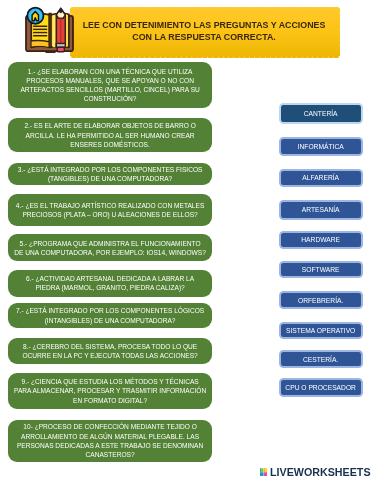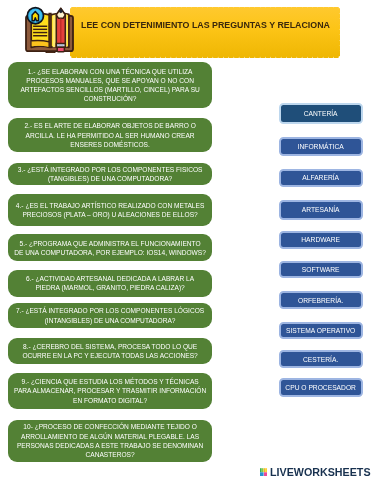--- a/index.html
+++ b/index.html
@@ -33,21 +33,22 @@
       <linearGradient id="bannerGrad" x1="0" y1="0" x2="0" y2="1">
         <stop offset="0" stop-color="#ffc930"></stop>
         <stop offset="0.45" stop-color="#fcc416"></stop>
         <stop offset="1" stop-color="#eeb602"></stop>
       </linearGradient>
     </defs>
     <path id="banner-path" fill="url(#bannerGrad)" d="M1.15 1.15 a2.624509803921569 2.624509803921569 0 0 1 5.249019607843138 0 a2.624509803921569 2.624509803921569 0 0 1 5.249019607843138 0 a2.624509803921569 2.624509803921569 0 0 1 5.249019607843138 0 a2.624509803921569 2.624509803921569 0 0 1 5.249019607843138 0 a2.624509803921569 2.624509803921569 0 0 1 5.249019607843138 0 a2.624509803921569 2.624509803921569 0 0 1 5.249019607843138 0 a2.624509803921569 2.624509803921569 0 0 1 5.249019607843138 0 a2.624509803921569 2.624509803921569 0 0 1 5.249019607843138 0 a2.624509803921569 2.624509803921569 0 0 1 5.249019607843138 0 a2.624509803921569 2.624509803921569 0 0 1 5.249019607843138 0 a2.624509803921569 2.624509803921569 0 0 1 5.249019607843138 0 a2.624509803921569 2.624509803921569 0 0 1 5.249019607843138 0 a2.624509803921569 2.624509803921569 0 0 1 5.249019607843138 0 a2.624509803921569 2.624509803921569 0 0 1 5.249019607843138 0 a2.624509803921569 2.624509803921569 0 0 1 5.249019607843138 0 a2.624509803921569 2.624509803921569 0 0 1 5.249019607843138 0 a2.624509803921569 2.624509803921569 0 0 1 5.249019607843138 0 a2.624509803921569 2.624509803921569 0 0 1 5.249019607843138 0 a2.624509803921569 2.624509803921569 0 0 1 5.249019607843138 0 a2.624509803921569 2.624509803921569 0 0 1 5.249019607843138 0 a2.624509803921569 2.624509803921569 0 0 1 5.249019607843138 0 a2.624509803921569 2.624509803921569 0 0 1 5.249019607843138 0 a2.624509803921569 2.624509803921569 0 0 1 5.249019607843138 0 a2.624509803921569 2.624509803921569 0 0 1 5.249019607843138 0 a2.624509803921569 2.624509803921569 0 0 1 5.249019607843138 0 a2.624509803921569 2.624509803921569 0 0 1 5.249019607843138 0 a2.624509803921569 2.624509803921569 0 0 1 5.249019607843138 0 a2.624509803921569 2.624509803921569 0 0 1 5.249019607843138 0 a2.624509803921569 2.624509803921569 0 0 1 5.249019607843138 0 a2.624509803921569 2.624509803921569 0 0 1 5.249019607843138 0 a2.624509803921569 2.624509803921569 0 0 1 5.249019607843138 0 a2.624509803921569 2.624509803921569 0 0 1 5.249019607843138 0 a2.624509803921569 2.624509803921569 0 0 1 5.249019607843138 0 a2.624509803921569 2.624509803921569 0 0 1 5.249019607843138 0 a2.624509803921569 2.624509803921569 0 0 1 5.249019607843138 0 a2.624509803921569 2.624509803921569 0 0 1 5.249019607843138 0 a2.624509803921569 2.624509803921569 0 0 1 5.249019607843138 0 a2.624509803921569 2.624509803921569 0 0 1 5.249019607843138 0 a2.624509803921569 2.624509803921569 0 0 1 5.249019607843138 0 a2.624509803921569 2.624509803921569 0 0 1 5.249019607843138 0 a2.624509803921569 2.624509803921569 0 0 1 5.249019607843138 0 a2.624509803921569 2.624509803921569 0 0 1 5.249019607843138 0 a2.624509803921569 2.624509803921569 0 0 1 5.249019607843138 0 a2.624509803921569 2.624509803921569 0 0 1 5.249019607843138 0 a2.624509803921569 2.624509803921569 0 0 1 5.249019607843138 0 a2.624509803921569 2.624509803921569 0 0 1 5.249019607843138 0 a2.624509803921569 2.624509803921569 0 0 1 5.249019607843138 0 a2.624509803921569 2.624509803921569 0 0 1 5.249019607843138 0 a2.624509803921569 2.624509803921569 0 0 1 5.249019607843138 0 a2.624509803921569 2.624509803921569 0 0 1 5.249019607843138 0 a2.624509803921569 2.624509803921569 0 0 1 5.249019607843138 0 a2.6722222222222225 2.6722222222222225 0 0 1 0 5.344444444444445 a2.6722222222222225 2.6722222222222225 0 0 1 0 5.344444444444445 a2.6722222222222225 2.6722222222222225 0 0 1 0 5.344444444444445 a2.6722222222222225 2.6722222222222225 0 0 1 0 5.344444444444445 a2.6722222222222225 2.6722222222222225 0 0 1 0 5.344444444444445 a2.6722222222222225 2.6722222222222225 0 0 1 0 5.344444444444445 a2.6722222222222225 2.6722222222222225 0 0 1 0 5.344444444444445 a2.6722222222222225 2.6722222222222225 0 0 1 0 5.344444444444445 a2.6722222222222225 2.6722222222222225 0 0 1 0 5.344444444444445 a2.624509803921569 2.624509803921569 0 0 1 -5.249019607843138 0 a2.624509803921569 2.624509803921569 0 0 1 -5.249019607843138 0 a2.624509803921569 2.624509803921569 0 0 1 -5.249019607843138 0 a2.624509803921569 2.624509803921569 0 0 1 -5.249019607843138 0 a2.624509803921569 2.624509803921569 0 0 1 -5.249019607843138 0 a2.624509803921569 2.624509803921569 0 0 1 -5.249019607843138 0 a2.624509803921569 2.624509803921569 0 0 1 -5.249019607843138 0 a2.624509803921569 2.624509803921569 0 0 1 -5.249019607843138 0 a2.624509803921569 2.624509803921569 0 0 1 -5.249019607843138 0 a2.624509803921569 2.624509803921569 0 0 1 -5.249019607843138 0 a2.624509803921569 2.624509803921569 0 0 1 -5.249019607843138 0 a2.624509803921569 2.624509803921569 0 0 1 -5.249019607843138 0 a2.624509803921569 2.624509803921569 0 0 1 -5.249019607843138 0 a2.624509803921569 2.624509803921569 0 0 1 -5.249019607843138 0 a2.624509803921569 2.624509803921569 0 0 1 -5.249019607843138 0 a2.624509803921569 2.624509803921569 0 0 1 -5.249019607843138 0 a2.624509803921569 2.624509803921569 0 0 1 -5.249019607843138 0 a2.624509803921569 2.624509803921569 0 0 1 -5.249019607843138 0 a2.624509803921569 2.624509803921569 0 0 1 -5.249019607843138 0 a2.624509803921569 2.624509803921569 0 0 1 -5.249019607843138 0 a2.624509803921569 2.624509803921569 0 0 1 -5.249019607843138 0 a2.624509803921569 2.624509803921569 0 0 1 -5.249019607843138 0 a2.624509803921569 2.624509803921569 0 0 1 -5.249019607843138 0 a2.624509803921569 2.624509803921569 0 0 1 -5.249019607843138 0 a2.624509803921569 2.624509803921569 0 0 1 -5.249019607843138 0 a2.624509803921569 2.624509803921569 0 0 1 -5.249019607843138 0 a2.624509803921569 2.624509803921569 0 0 1 -5.249019607843138 0 a2.624509803921569 2.624509803921569 0 0 1 -5.249019607843138 0 a2.624509803921569 2.624509803921569 0 0 1 -5.249019607843138 0 a2.624509803921569 2.624509803921569 0 0 1 -5.249019607843138 0 a2.624509803921569 2.624509803921569 0 0 1 -5.249019607843138 0 a2.624509803921569 2.624509803921569 0 0 1 -5.249019607843138 0 a2.624509803921569 2.624509803921569 0 0 1 -5.249019607843138 0 a2.624509803921569 2.624509803921569 0 0 1 -5.249019607843138 0 a2.624509803921569 2.624509803921569 0 0 1 -5.249019607843138 0 a2.624509803921569 2.624509803921569 0 0 1 -5.249019607843138 0 a2.624509803921569 2.624509803921569 0 0 1 -5.249019607843138 0 a2.624509803921569 2.624509803921569 0 0 1 -5.249019607843138 0 a2.624509803921569 2.624509803921569 0 0 1 -5.249019607843138 0 a2.624509803921569 2.624509803921569 0 0 1 -5.249019607843138 0 a2.624509803921569 2.624509803921569 0 0 1 -5.249019607843138 0 a2.624509803921569 2.624509803921569 0 0 1 -5.249019607843138 0 a2.624509803921569 2.624509803921569 0 0 1 -5.249019607843138 0 a2.624509803921569 2.624509803921569 0 0 1 -5.249019607843138 0 a2.624509803921569 2.624509803921569 0 0 1 -5.249019607843138 0 a2.624509803921569 2.624509803921569 0 0 1 -5.249019607843138 0 a2.624509803921569 2.624509803921569 0 0 1 -5.249019607843138 0 a2.624509803921569 2.624509803921569 0 0 1 -5.249019607843138 0 a2.624509803921569 2.624509803921569 0 0 1 -5.249019607843138 0 a2.624509803921569 2.624509803921569 0 0 1 -5.249019607843138 0 a2.624509803921569 2.624509803921569 0 0 1 -5.249019607843138 0 a2.6722222222222225 2.6722222222222225 0 0 1 0 -5.344444444444445 a2.6722222222222225 2.6722222222222225 0 0 1 0 -5.344444444444445 a2.6722222222222225 2.6722222222222225 0 0 1 0 -5.344444444444445 a2.6722222222222225 2.6722222222222225 0 0 1 0 -5.344444444444445 a2.6722222222222225 2.6722222222222225 0 0 1 0 -5.344444444444445 a2.6722222222222225 2.6722222222222225 0 0 1 0 -5.344444444444445 a2.6722222222222225 2.6722222222222225 0 0 1 0 -5.344444444444445 a2.6722222222222225 2.6722222222222225 0 0 1 0 -5.344444444444445 a2.6722222222222225 2.6722222222222225 0 0 1 0 -5.344444444444445 Z"></path>
   </svg>
 </div>
 <div class="hdr-text">
-  <div>LEE CON DETENIMIENTO LAS PREGUNTAS Y RELACIONA</div>
+  <div>LEE CON DETENIMIENTO LAS PREGUNTAS Y ACCIONES</div>
+  <div>CON LA RESPUESTA CORRECTA.</div>
 </div>
 
 <div class="book-icon">
 <svg viewBox="0 0 50 49" width="50" height="49" xmlns="http://www.w3.org/2000/svg">
 
   <path d="M21.2 44 h8.6 v4.1 q0 0.9-0.9 0.9 h-6.8 q-0.9 0-0.9-0.9 z" fill="#74492b" stroke="#3c2012" stroke-width="1.5" stroke-linejoin="round"></path>
 
   <path d="M3.2 11.9 h42.6 q2.2 0 2.2 2.2 v30.9 q0 2.2-2.2 2.2 h-42.6 q-2.2 0-2.2-2.2 v-30.9 q0-2.2 2.2-2.2 z" fill="#8d5a3c" stroke="#3c2012" stroke-width="1.8" stroke-linejoin="round"></path>
 
   <path d="M6.25 10.3 q9.3-2.3 18.25 0.6 v32.4 q-8.95-2.1-18.25 0.1 z" fill="#ffdd1d" stroke="#3c2012" stroke-width="1.7" stroke-linejoin="round"></path>

